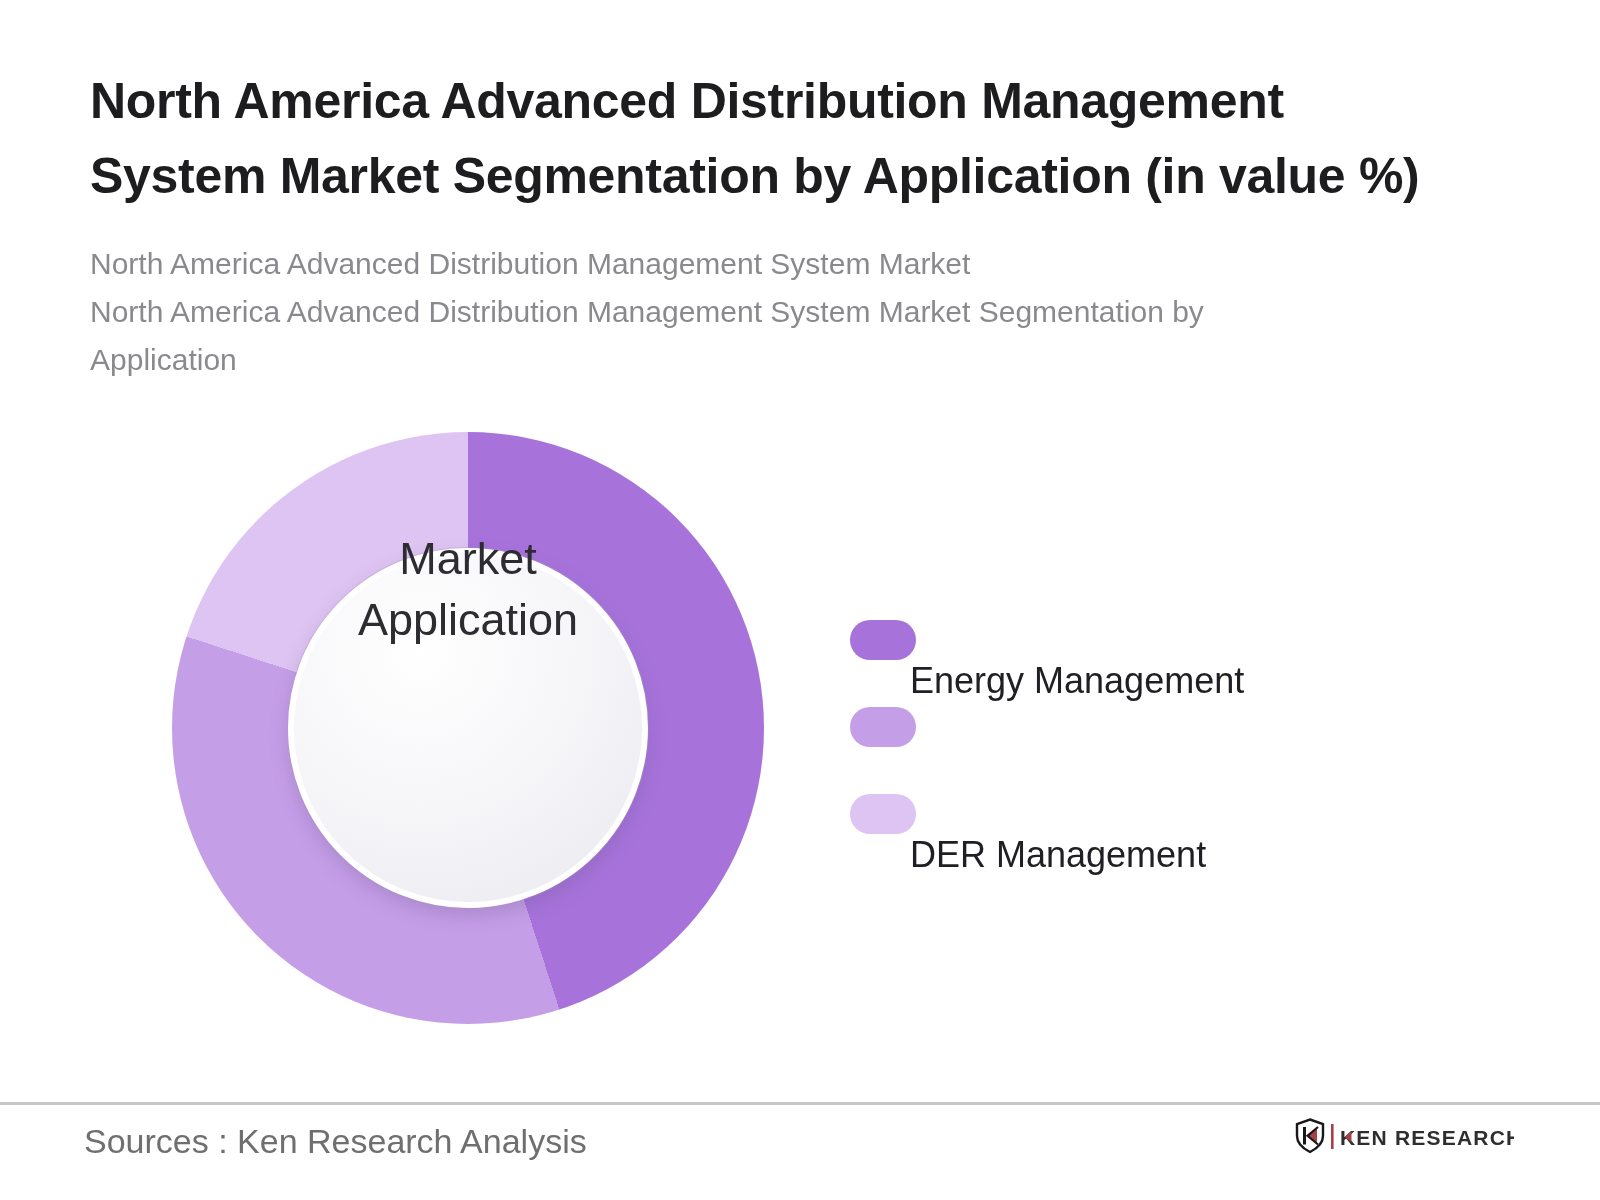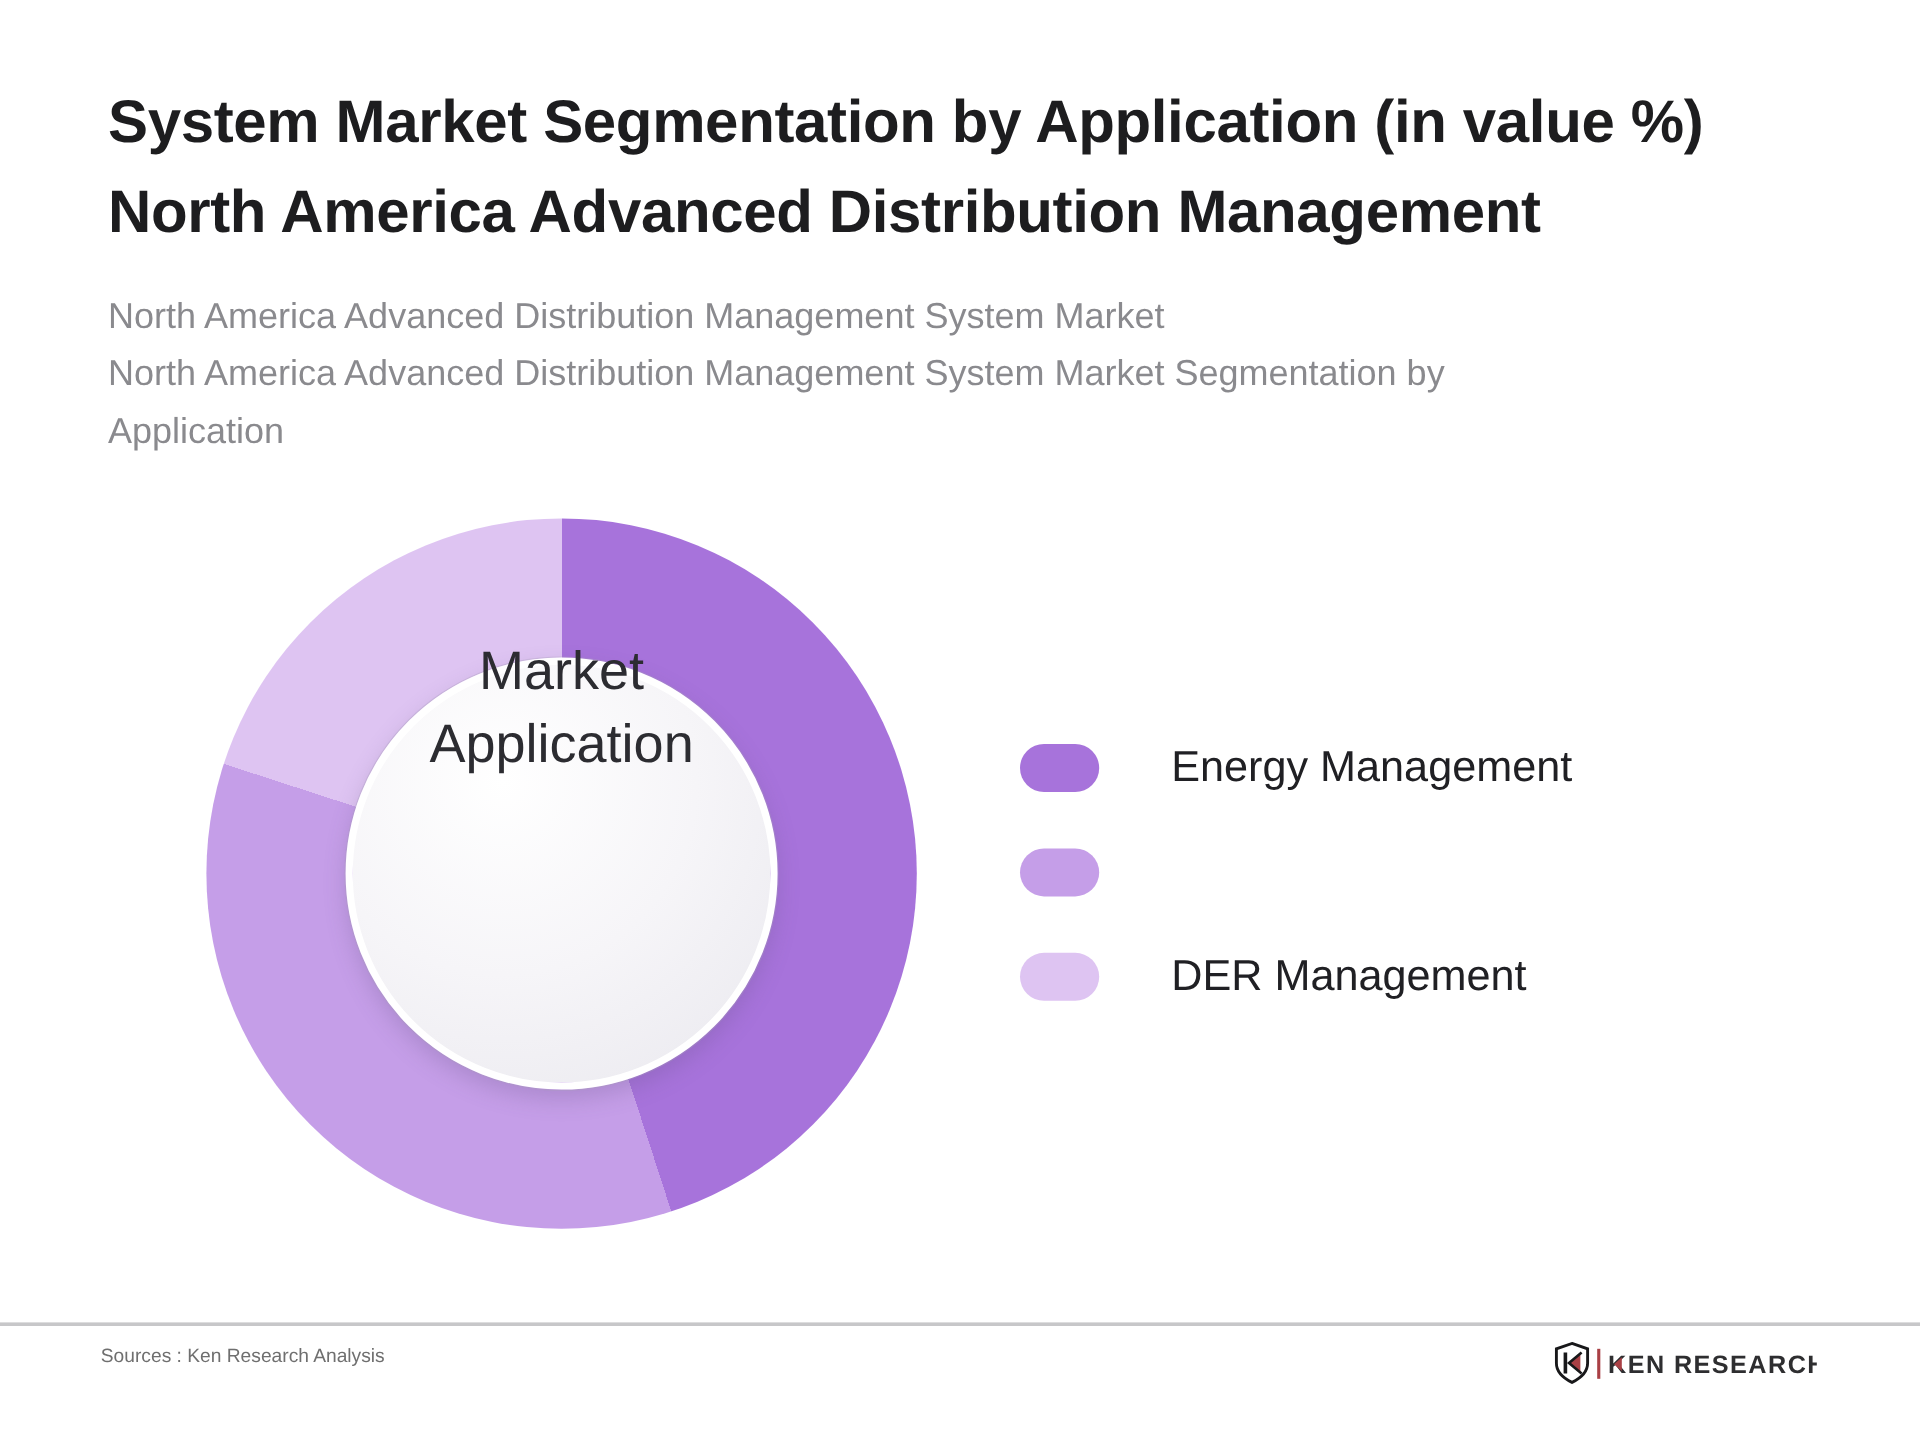--- a/index.html
+++ b/index.html
@@ -65,23 +65,24 @@
     font-weight: 400;
   }
   
   .legend {
     position: absolute;
     left: 850px;
     top: 620px;
   }
   .legend-row {
     display: flex;
-    align-items: flex-end;
+    align-items: flex-start;
     height: 40px;
     margin-bottom: 47px;
+    flex-direction: column;
   }
   .legend-swatch {
     width: 66px;
     height: 40px;
     border-radius: 20px;
     flex: 0 0 auto;
   }
   .legend-label {
     margin-left: 60px;
     font-size: 36px;
@@ -94,39 +95,39 @@
     left: 0;
     top: 1102px;
     width: 1600px;
     height: 3px;
     background: #c7c7c9;
   }
   .source-text {
     position: absolute;
     left: 84px;
     top: 1122px;
-    font-size: 16px;
+    font-size: 34px;
     color: #6f6f6f;
   }
   .brand-logo {
     position: absolute;
     right: 86px;
     top: 1117px;
     width: 220px;
     height: 38px;
   }
 </style>
 </head>
 <body>
 
 <div id="canvas">
 
   <h1 class="title">
+    <div>North America Advanced Distribution Management</div>
     <div>System Market Segmentation by Application (in value %)</div>
-    <div>North America Advanced Distribution Management</div>
   </h1>
 
   <div class="subtitle">
     <div>North America Advanced Distribution Management System Market</div>
     <div>North America Advanced Distribution Management System Market Segmentation by</div>
     <div>Application</div>
   </div>
 
   <div class="donut" id="donut-ring" style="background: conic-gradient(rgb(167, 115, 219) 0deg, rgb(167, 115, 219) 162deg, rgb(197, 158, 232) 162deg, rgb(197, 158, 232) 288deg, rgb(222, 196, 242) 288deg, rgb(222, 196, 242) 360deg);">
     <div class="donut-hole">

